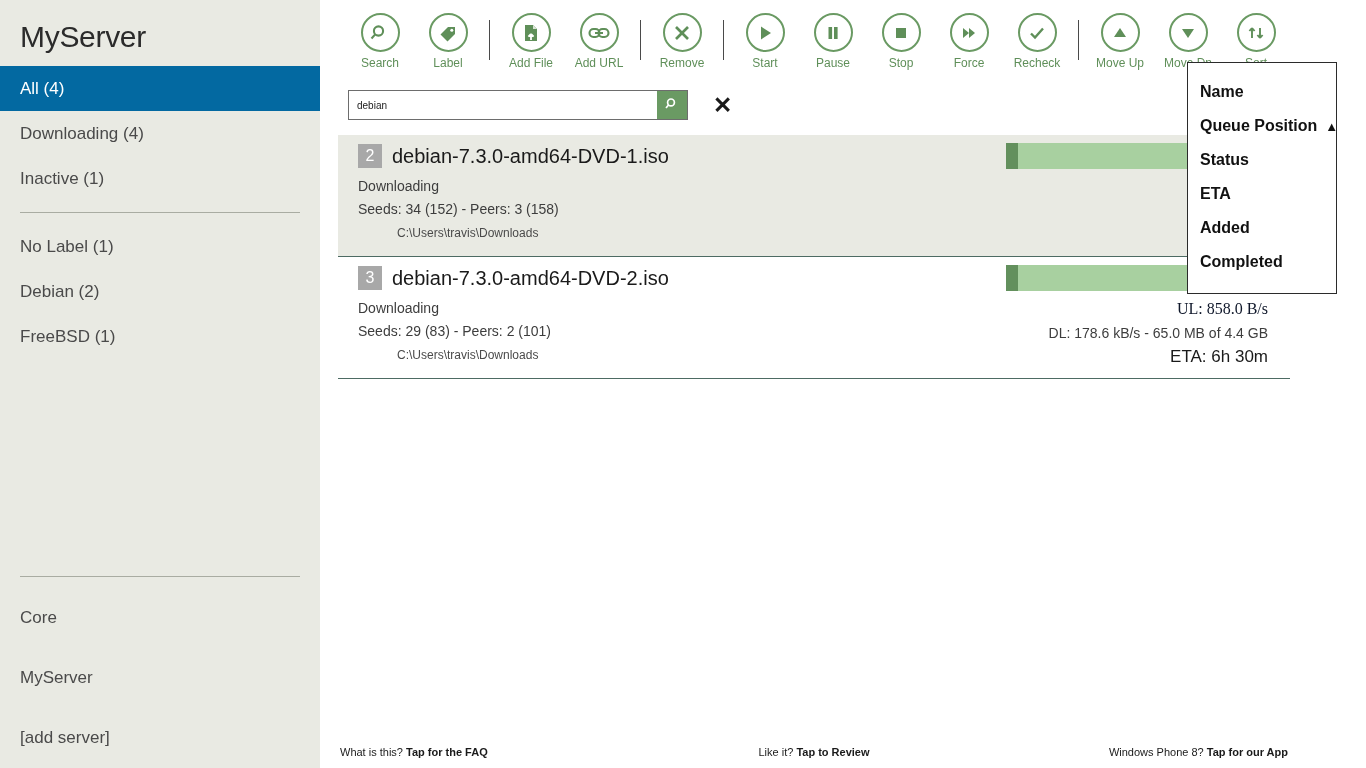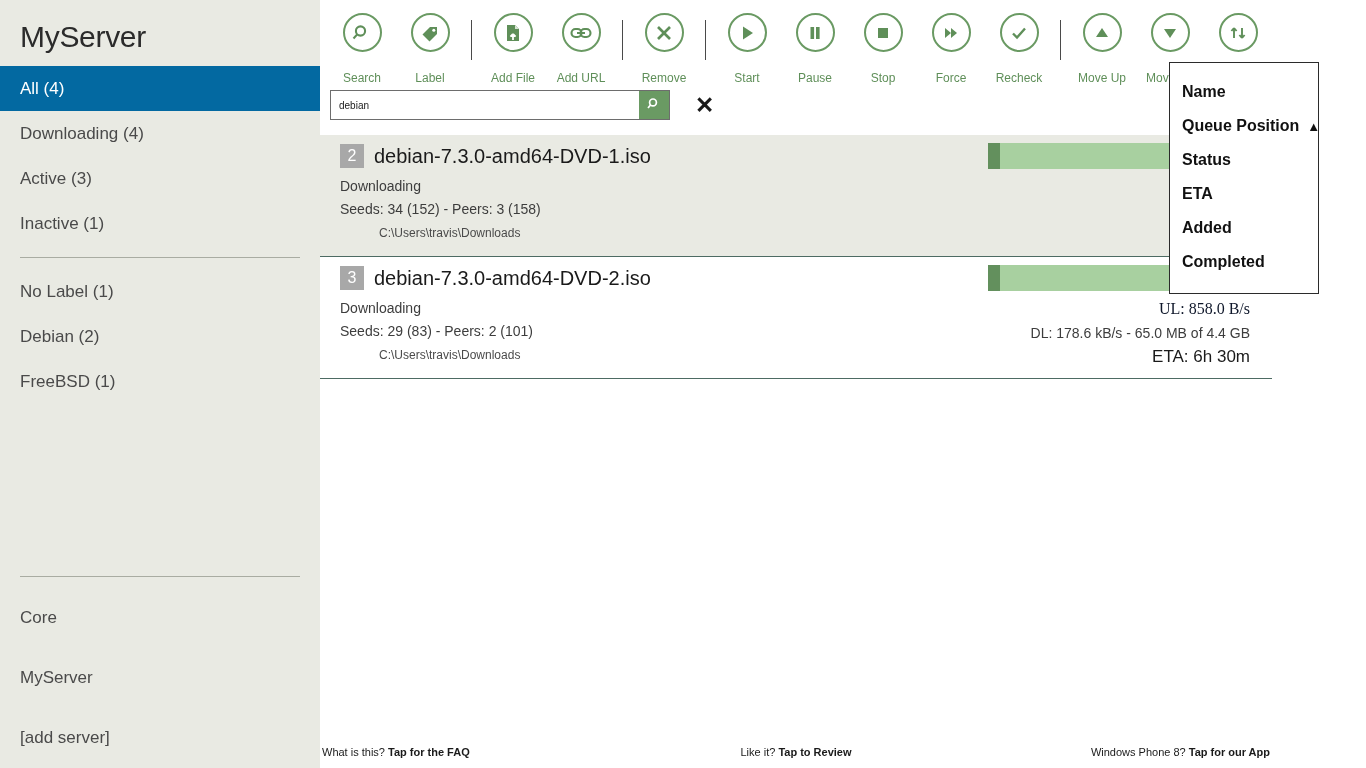--- a/index.html
+++ b/index.html
@@ -2,21 +2,21 @@
 <html><head>
 <meta charset="utf-8">
 <style>
   * { box-sizing: border-box; margin: 0; padding: 0; }
   html, body {
     width: 1366px; height: 768px;
     font-family: "Liberation Sans", sans-serif;
     background: #ffffff;
     overflow: hidden;
   }
-  #app { position: relative; width: 1112px; height: 768px; display: flex; }
+  #app { position: relative; width: 1112px; height: 768px; display: flex; gap: 18px; }
 
   
   #sidebar {
     width: 320px; height: 768px;
     background: #e9eae3;
     flex: 0 0 320px;
     position: relative;
   }
   #server-title {
     font-size: 30px; font-weight: 300; color: #2b2b2b;
@@ -61,21 +61,21 @@
     padding-top: 13px;
   }
   .tool .circle {
     width: 39px; height: 39px; border: 2px solid #6a9a63;
     border-radius: 50%; margin: 0 auto;
     display: flex; align-items: center; justify-content: center;
     color: #5f8f59;
   }
   .tool .circle svg { display: block; }
   .tool .lbl {
-    margin-top: 19px; font-size: 12px; color: #5f8f59; font-weight: 300;
+    margin-top: 4px; font-size: 12px; color: #5f8f59; font-weight: 300;
     white-space: nowrap;
   }
   .tool-sep {
     width: 1px; height: 40px; background: #4a4a4a;
     margin: 20px 7px 0 7px; flex: 0 0 1px;
   }
   .spacer { flex: 1 1 auto; }
 
   
   #search-row {
@@ -166,21 +166,20 @@
 <body>
 
 <div id="app">
 
   <div id="sidebar">
     <div id="server-title">MyServer</div>
 
     <div class="filter-list">
       <div class="filter-item active">All (4)</div>
       <div class="filter-item">Downloading (4)</div>
-      <div class="filter-item">Active (3)</div>
       <div class="filter-item">Inactive (1)</div>
     </div>
 
     <div class="filter-sep"></div>
 
     <div class="filter-list">
       <div class="filter-item">No Label (1)</div>
       <div class="filter-item">Debian (2)</div>
       <div class="filter-item">FreeBSD (1)</div>
     </div>

